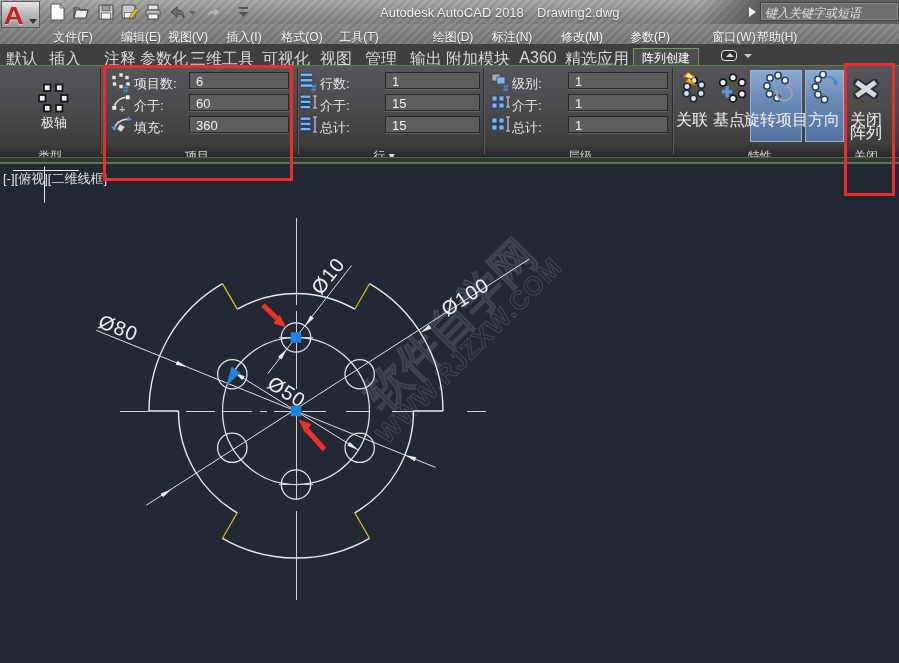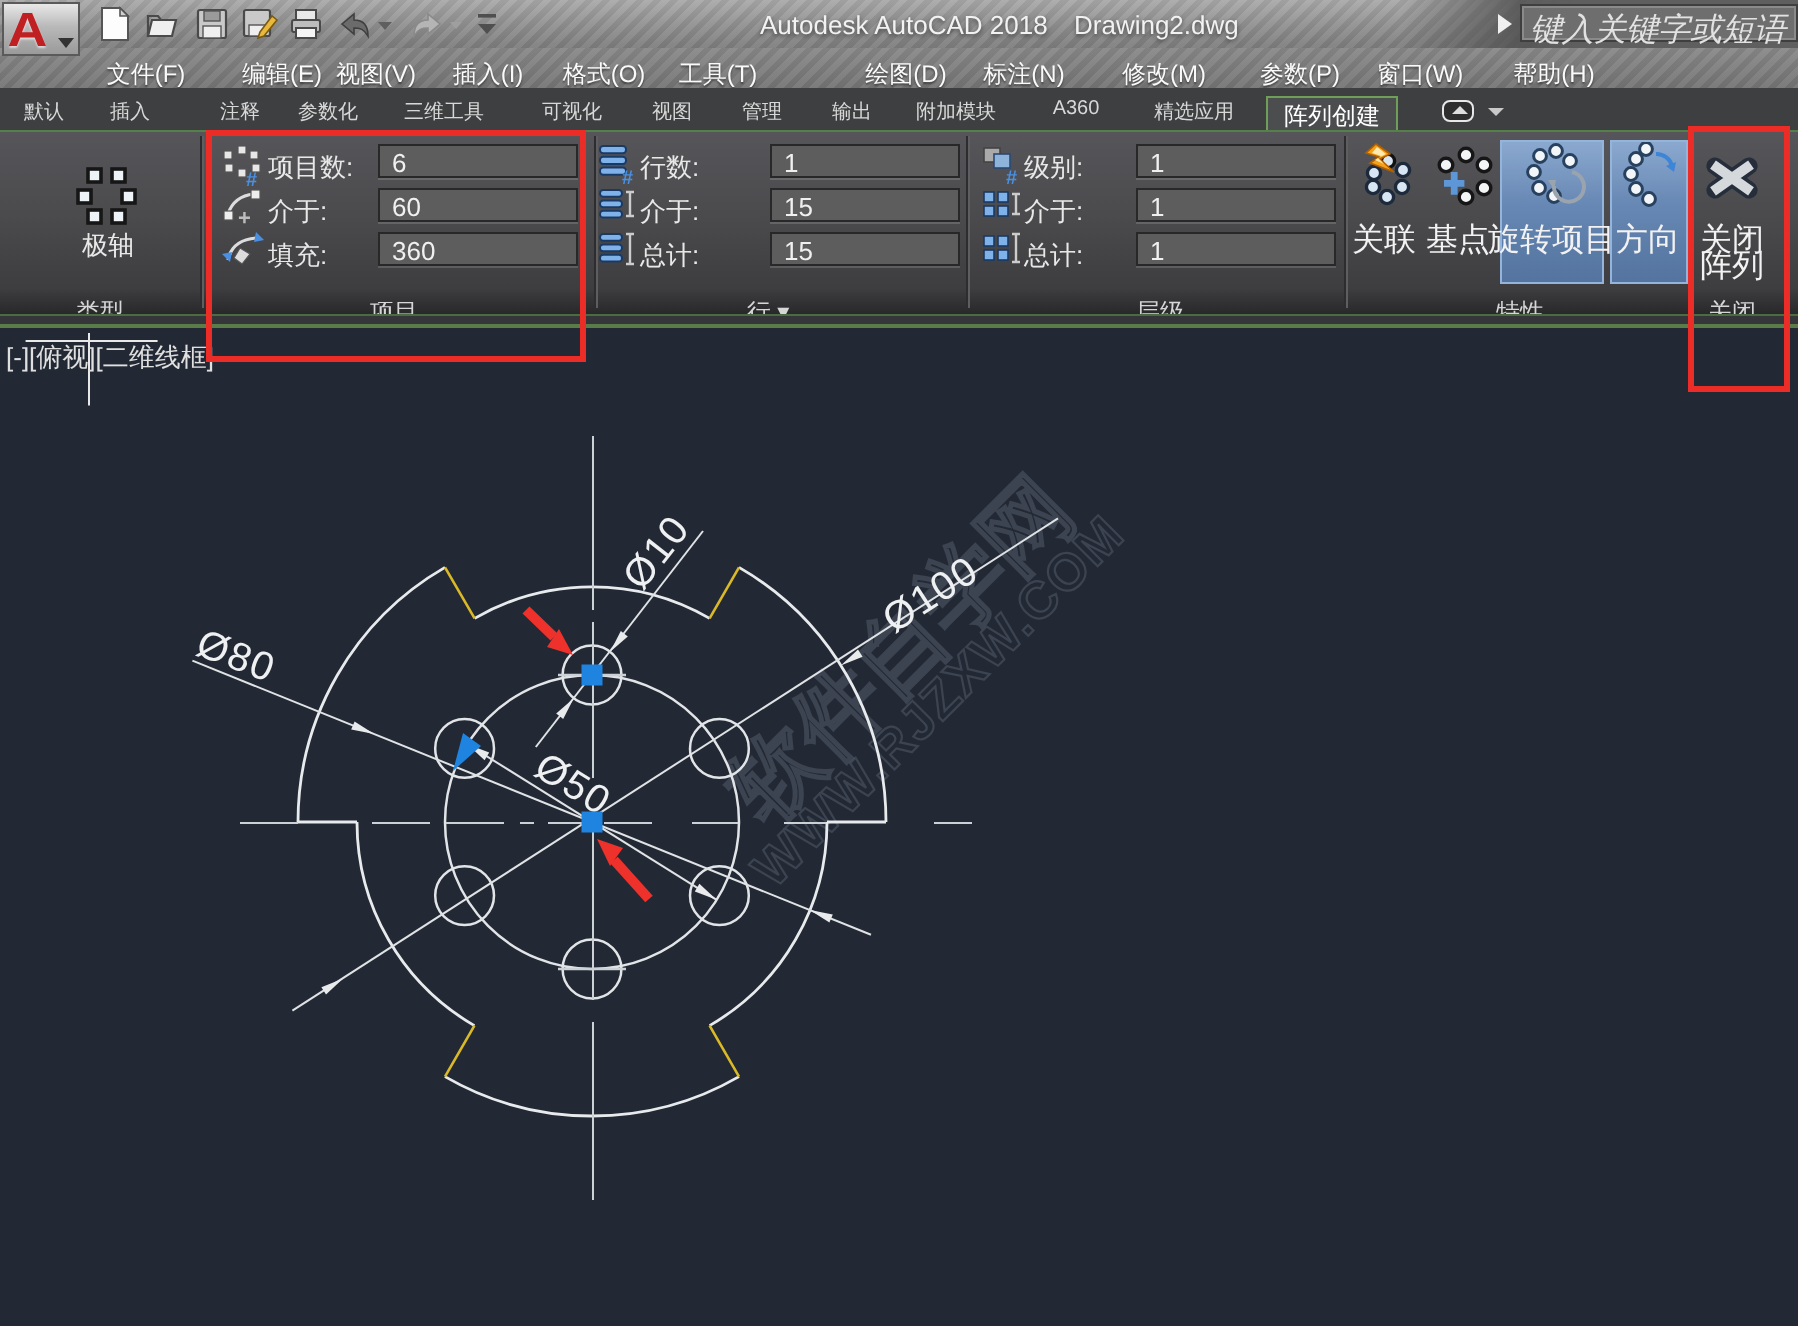--- a/index.html
+++ b/index.html
@@ -18,29 +18,29 @@
     color:#c02022;text-shadow:0 1px 1px rgba(255,255,255,.6);transform:scaleX(1.15);}
   #alogo .dn{position:absolute;right:2px;bottom:3px;width:0;height:0;
     border-left:4px solid transparent;border-right:4px solid transparent;border-top:5px solid #333;}
   #apptitle{left:380px;top:5px;width:300px;color:#f2f2f2;font-size:13px;white-space:pre;
      text-shadow:0 1px 2px rgba(0,0,0,.5);}
   #doctitle{left:537px;top:5px;color:#f2f2f2;font-size:13px;text-shadow:0 1px 2px rgba(0,0,0,.5);}
   #playarr{left:749px;top:7px;width:0;height:0;border-top:5px solid transparent;
      border-bottom:5px solid transparent;border-left:7px solid #f0f0f0;}
   #search{left:760px;top:2px;width:139px;height:19px;background:#6e6e6e;
      border:1px solid #3f3f3f;box-shadow:inset 0 0 0 1px #8a8a8a;box-sizing:border-box;}
-  #search span{position:absolute;left:4px;top:2px;font-style:italic;font-size:16px;color:#e2e2e2;}
+  #search span{position:absolute;left:4px;top:2px;font-style:italic;font-size:12px;color:#e2e2e2;}
   
   #menubar{left:0;top:24px;width:899px;height:20px;
     background:repeating-linear-gradient(135deg,rgba(255,255,255,.05) 0 3px,rgba(0,0,0,.05) 3px 6px),
                linear-gradient(180deg,#898989,#757575);}
   .mi{position:absolute;top:29px;font-size:12px;color:#fafafa;text-shadow:0 1px 1px rgba(0,0,0,.45);transform:translateX(-50%);white-space:nowrap;}
   
   #tabrow{left:0;top:44px;width:899px;height:22px;background:#3d3f41;}
-  .tab{position:absolute;top:3px;font-size:10px;color:#d8d8d8;transform:translateX(-50%);white-space:nowrap;}
+  .tab{position:absolute;top:3px;font-size:16px;color:#d8d8d8;transform:translateX(-50%);white-space:nowrap;}
   #activetab{position:absolute;left:633px;top:4px;width:66px;height:18px;background:#4b4d4f;border:1.5px solid #6f9e58;border-bottom:none;box-sizing:border-box;}
   #activetab span{position:absolute;left:50%;top:1px;transform:translateX(-50%);
      font-size:12px;color:#ffffff;white-space:nowrap;}
   #tabdrop{left:721px;top:50px;width:30px;height:14px;}
   #greentop{left:0;top:64.5px;width:899px;height:1.5px;background:#55804a;}
   
   #ribbon{left:0;top:66px;width:899px;height:91px;
     background:linear-gradient(180deg,#56565a 0%,#4b4b4e 45%,#404043 78%,#3a3a3d 100%);}
   .psep{position:absolute;top:2px;width:1px;height:86px;background:#2d2d2f;box-shadow:1px 0 0 #5e5e60;}
   .rowlab{position:absolute;font-size:13px;color:#e8e8e8;white-space:nowrap;}
@@ -123,21 +123,21 @@
   <span class="mi" style="left:73px;">文件(F)</span>
   <span class="mi" style="left:141px;">编辑(E)</span>
   <span class="mi" style="left:188px;">视图(V)</span>
   <span class="mi" style="left:244px;">插入(I)</span>
   <span class="mi" style="left:302px;">格式(O)</span>
   <span class="mi" style="left:359px;">工具(T)</span>
   <span class="mi" style="left:453px;">绘图(D)</span>
   <span class="mi" style="left:512px;">标注(N)</span>
   <span class="mi" style="left:582px;">修改(M)</span>
   <span class="mi" style="left:650px;">参数(P)</span>
-  <span class="mi" style="left:710px;">窗口(W)</span>
+  <span class="mi" style="left:734px;">窗口(W)</span>
   <span class="mi" style="left:777px;">帮助(H)</span>
 </div>
 
 <div id="tabrow" class="abs">
     <div id="activetab">
       <span>阵列创建</span>
     </div>
   </div>
 <div id="tabitems" class="abs" style="left:0;top:0;width:899px;height:0;">
   <span class="tab" style="left:22px;top:49px;">默认</span>

